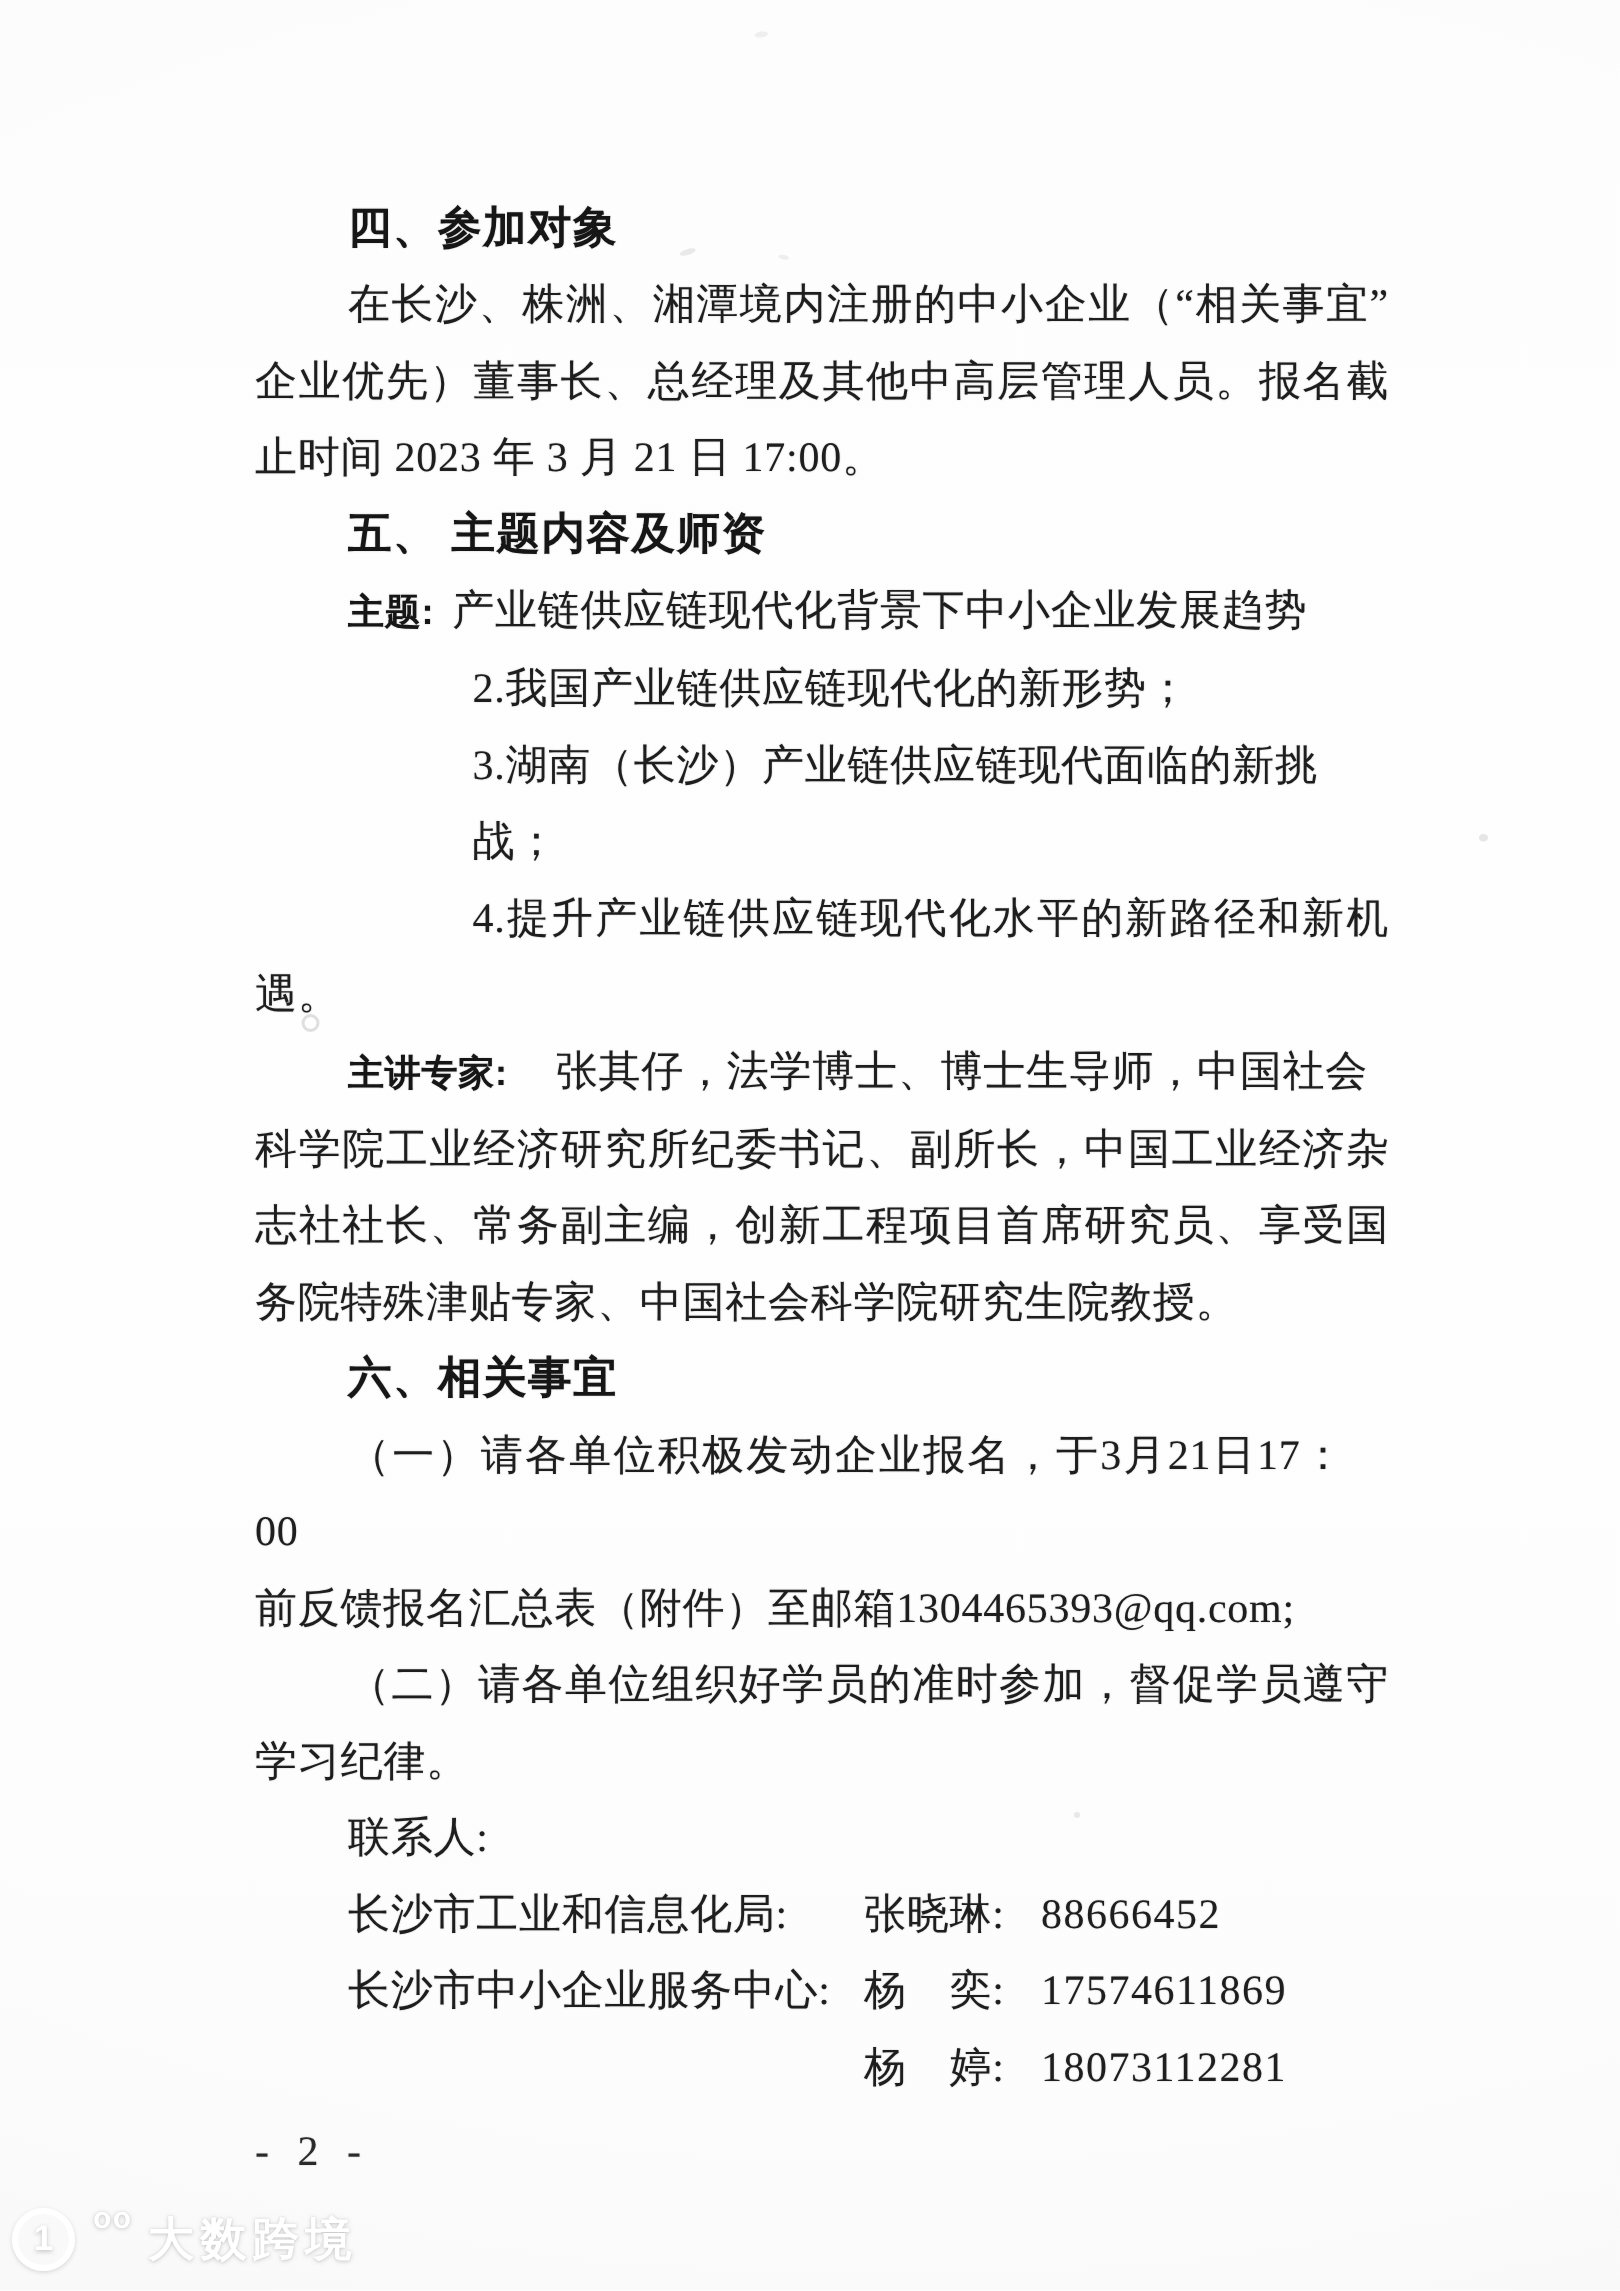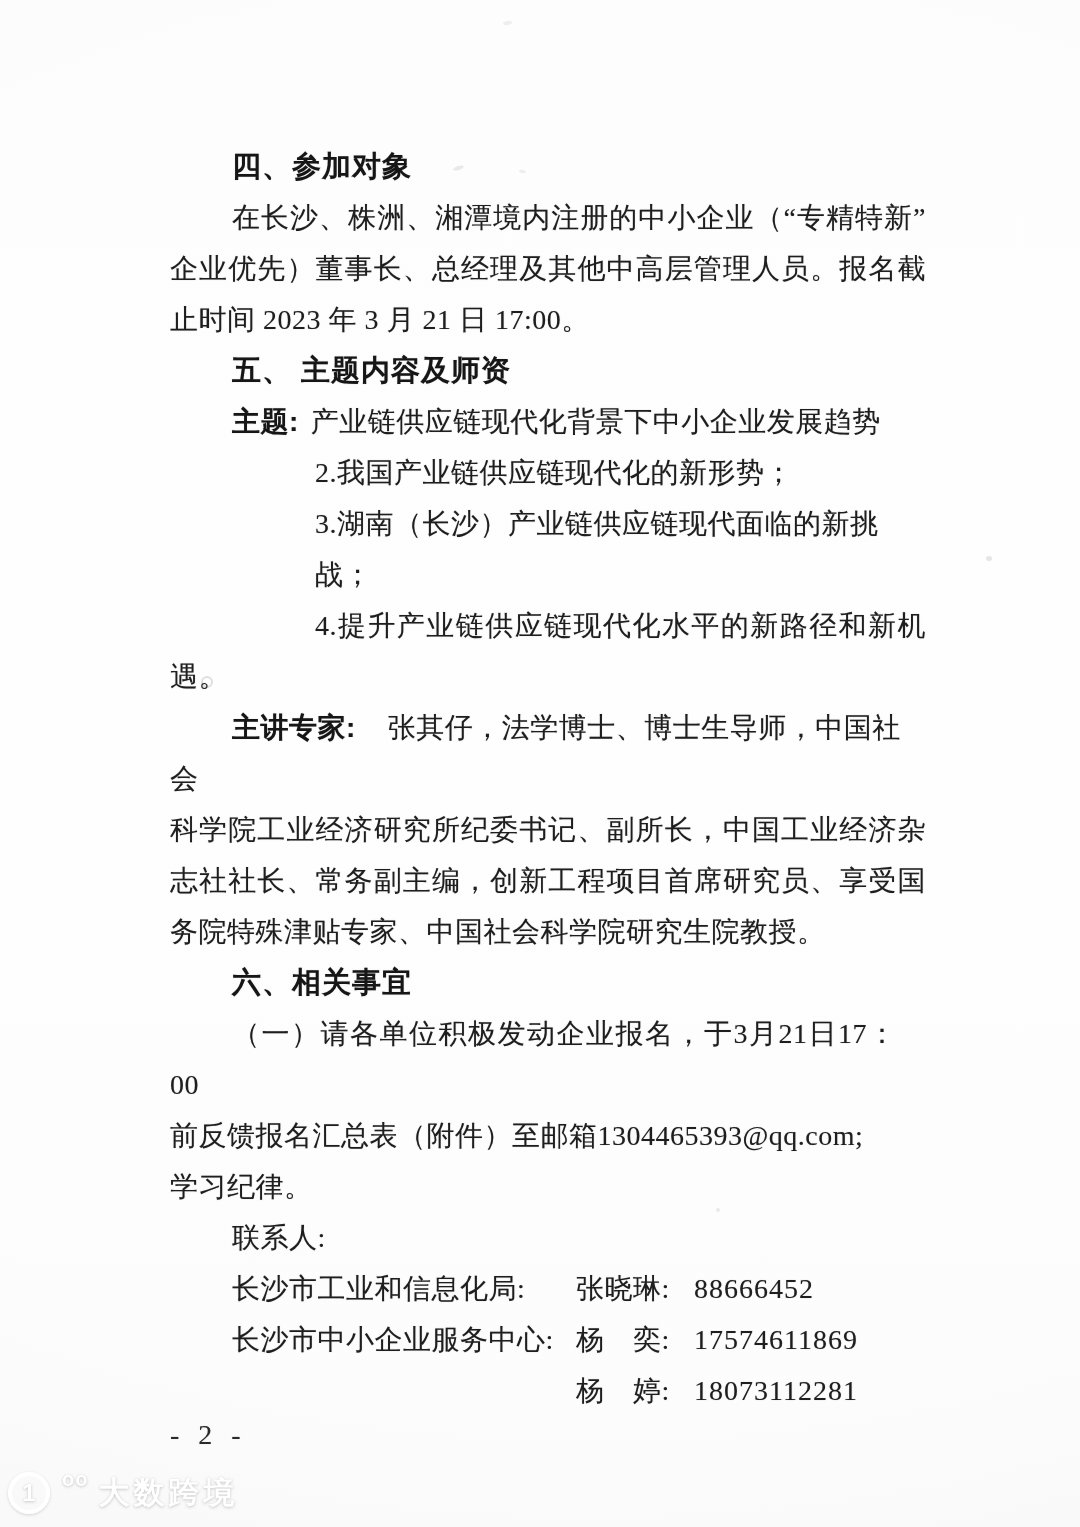--- a/index.html
+++ b/index.html
@@ -14,21 +14,21 @@
     background:
       radial-gradient(ellipse 1400px 1000px at 55% 45%, rgba(255,255,255,0) 70%, rgba(180,180,180,0.06) 100%),
       linear-gradient(180deg, #fdfdfd 0%, #fefefe 50%, #fcfcfc 100%);
     overflow: hidden;
     font-family: "Liberation Serif", "DejaVu Serif", serif;
     color: #1e1e1e;
   }
   .doc {
     position: absolute;
     left: 170px;
-    top: 141px;
+    top: 127px;
     width: 756px;
   }
   .line {
     font-size: 28px;
     line-height: 51px;
     letter-spacing: 0.5px;
     text-shadow: 0 0 1px rgba(40,40,40,0.35);
     white-space: pre-wrap;
   }
   .ind { text-indent: 62px; }
@@ -37,21 +37,21 @@
   .h {
     font-family: "Liberation Sans", "DejaVu Sans", sans-serif;
     font-weight: 700;
     font-size: 29px;
     letter-spacing: 1px;
     color: #161616;
   }
   .lbl {
     font-family: "Liberation Sans", "DejaVu Sans", sans-serif;
     font-weight: 700;
-    font-size: 28px;
+    font-size: 24px;
     color: #161616;
     margin-right: 12px;
   }
   .lbl-wide { margin-right: 32px; }
   .contact-row { display: flex; align-items: flex-end; }
   .c-dept {
     padding-left: 62px;
     width: 406px;
     box-sizing: border-box;
     flex: 0 0 406px;
@@ -122,38 +122,39 @@
   .sp6 { left: 716px; top: 1208px; width: 4px; height: 4px; background: rgba(60,60,60,0.10); }
 </style>
 </head>
 <body>
 
 <div class="page">
 
   <div class="doc">
 
     <div class="line h ind">四、参加对象</div>
-    <div class="line ind just">在长沙、株洲、湘潭境内注册的中小企业（“专精特新”</div>
+    <div class="line ind just">在长沙、株洲、湘潭境内注册的中小企业（“相关事宜”</div>
     <div class="line just">企业优先）董事长、总经理及其他中高层管理人员。报名截</div>
     <div class="line">止时间 2023 年 3 月 21 日 17:00。</div>
 
     <div class="line h ind">五、 主题内容及师资</div>
     <div class="line ind"><span class="lbl">主题:</span><span>产业链供应链现代化背景下中小企业发展趋势</span></div>
     <div class="line list">2.我国产业链供应链现代化的新形势；</div>
     <div class="line list">3.湖南（长沙）产业链供应链现代面临的新挑战；</div>
     <div class="line list just">4.提升产业链供应链现代化水平的新路径和新机</div>
     <div class="line">遇。</div>
     <div class="line ind"><span class="lbl lbl-wide">主讲专家:</span><span>张其仔，法学博士、博士生导师，中国社会</span></div>
     <div class="line just">科学院工业经济研究所纪委书记、副所长，中国工业经济杂</div>
     <div class="line just">志社社长、常务副主编，创新工程项目首席研究员、享受国</div>
     <div class="line">务院特殊津贴专家、中国社会科学院研究生院教授。</div>
 
     <div class="line h ind">六、相关事宜</div>
     <div class="line ind just">（一）请各单位积极发动企业报名，于3月21日17： 00</div>
     <div class="line">前反馈报名汇总表（附件）至邮箱1304465393@qq.com;</div>
+    <div class="line ind just">（二）请各单位组织好学员的准时参加，督促学员遵守</div>
     <div class="line">学习纪律。</div>
     <div class="line ind">联系人:</div>
 
     <div class="line contact-row">
       <span class="c-dept">长沙市工业和信息化局:</span>
       <span class="c-name">张晓琳:</span>
       <span class="c-phone">88666452</span>
     </div>
     <div class="line contact-row">
       <span class="c-dept">长沙市中小企业服务中心:</span>

